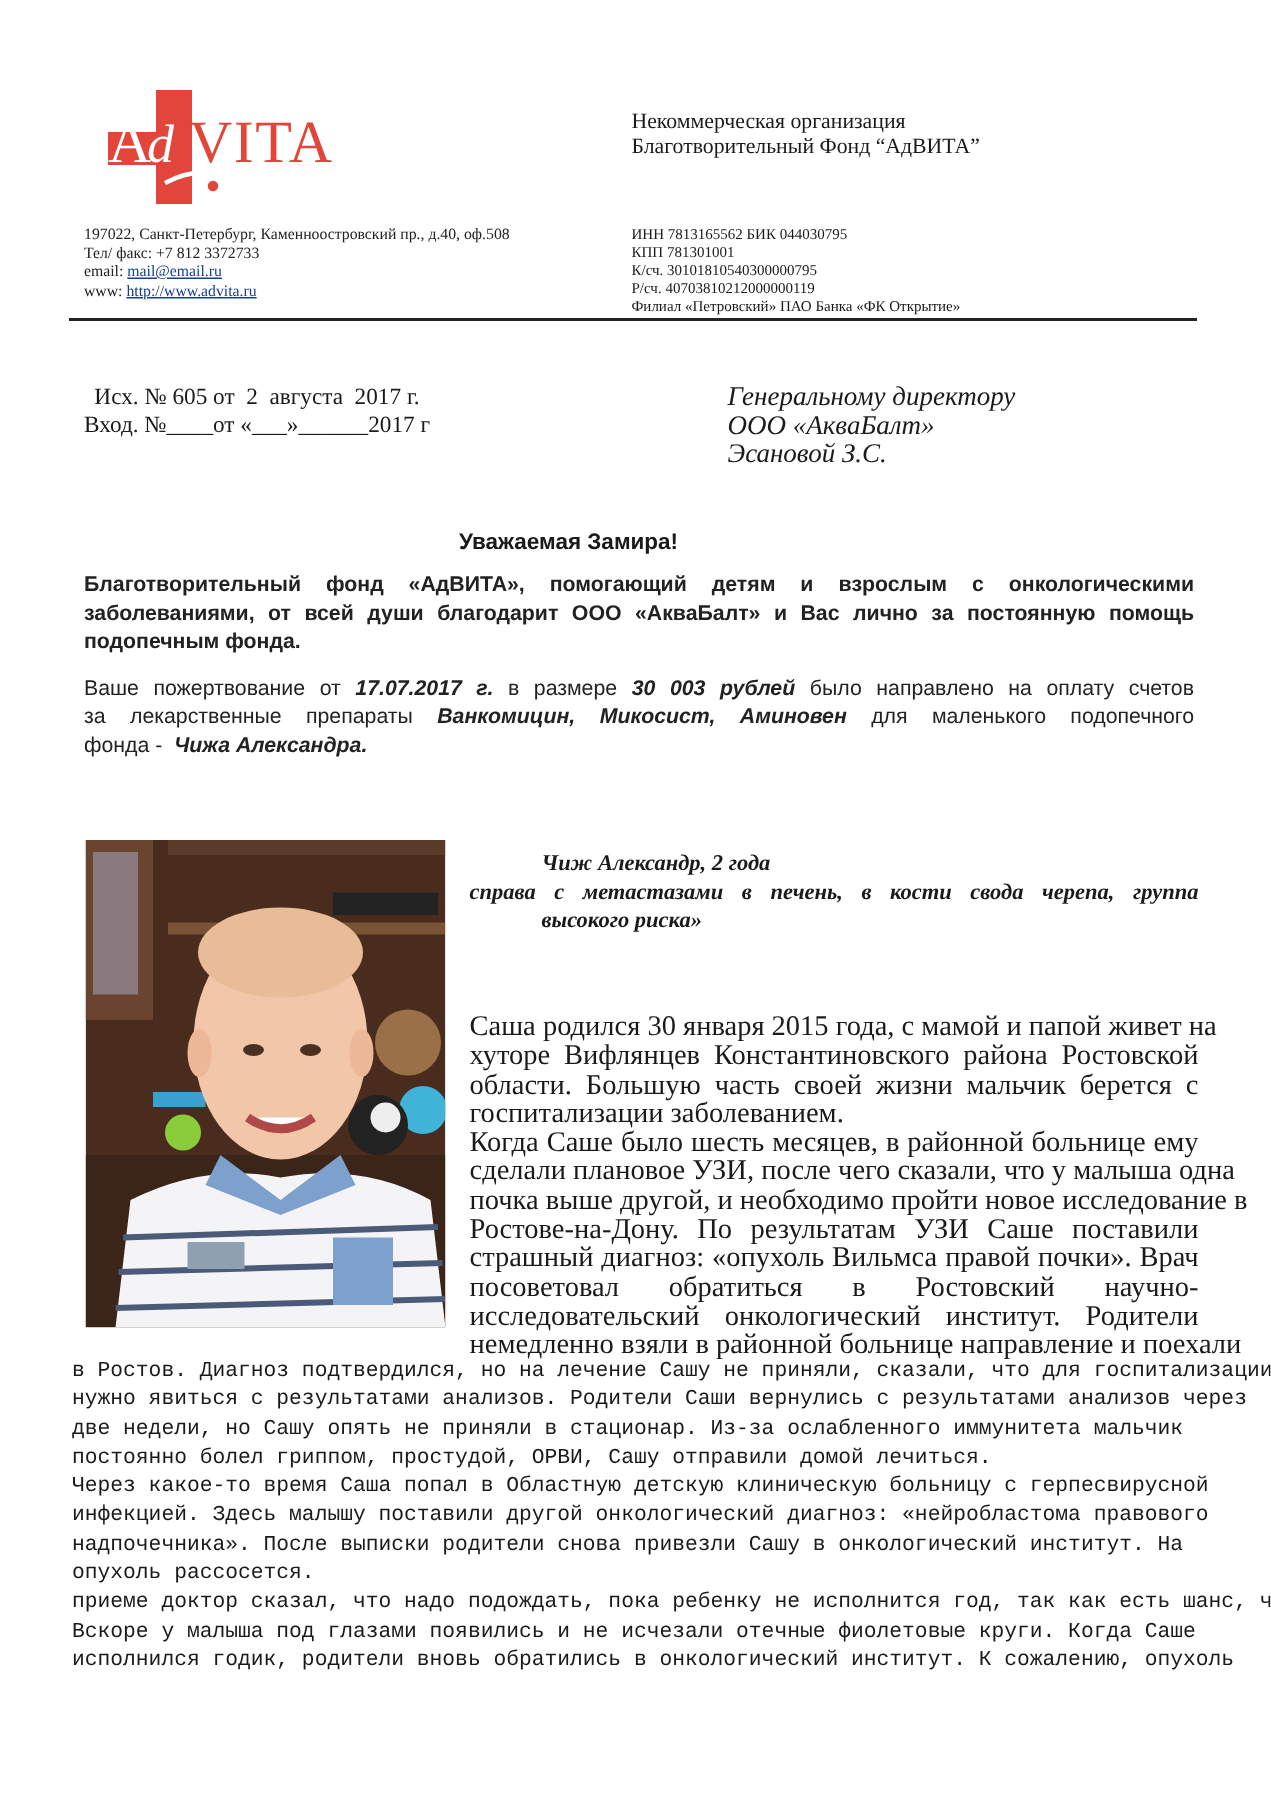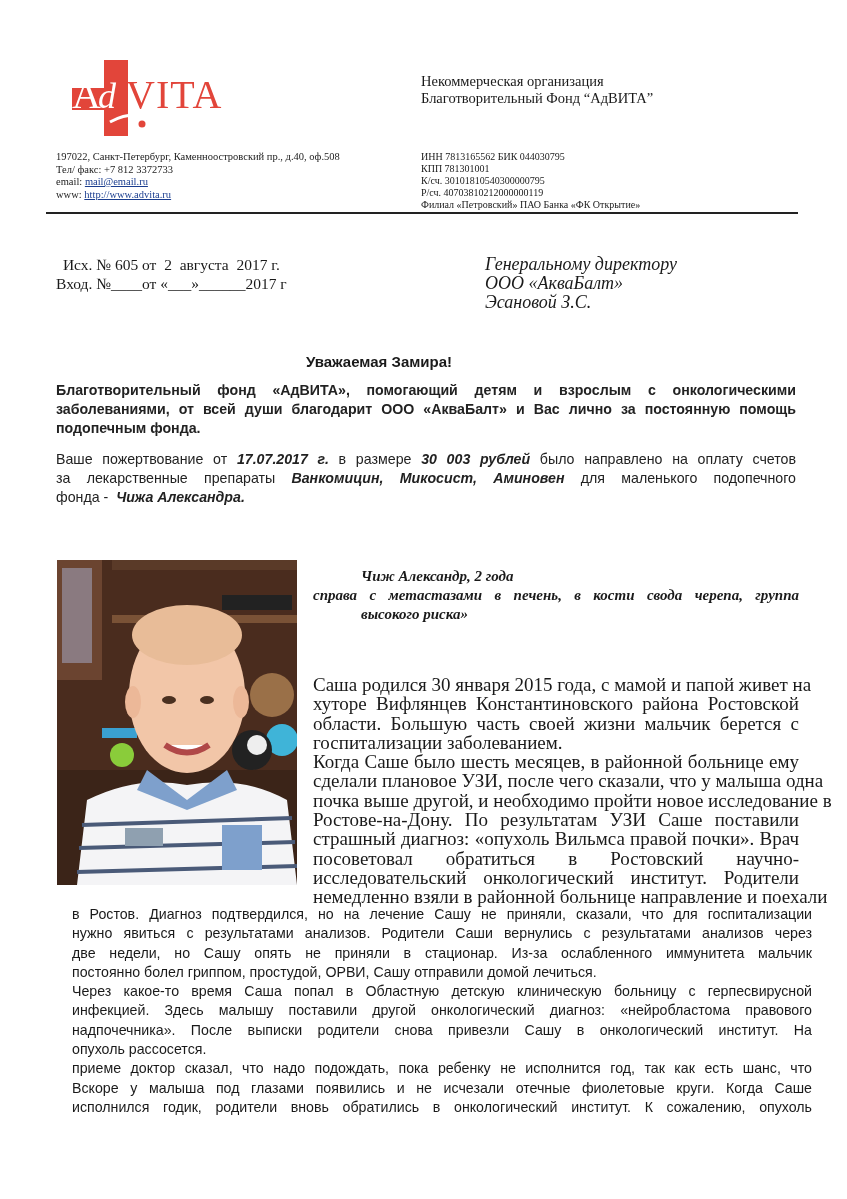--- a/index.html
+++ b/index.html
@@ -44,21 +44,21 @@
 
   .child-block { left: 313px; top: 567px; width: 486px;
     font-family: "Liberation Serif", serif; font-size: 15px; line-height: 19px; font-weight: bold; font-style: italic; }
   .child-block .line { display: block; text-align: justify; text-align-last: justify; }
   .child-block .line.last { text-align-last: left; margin-left: 48px; }
 
   .story { left: 313px; top: 663px; width: 486px; font-family: "Liberation Serif", serif; font-size: 19px; line-height: 19.3px; margin-top: 12px; }
   .story .line { display: block; text-align: justify; text-align-last: justify; white-space: nowrap; }
   .story .line.last { text-align-last: left; }
 
-  .story2 { left: 72px; top: 905px; width: 740px; font-family: Liberation Sans, sans-serif; font-size: 14.2px; line-height: 19.3px; }
+  .story2 { left: 48px; top: 905px; width: 740px; font-family: Liberation Mono, monospace; font-size: 14.2px; line-height: 19.3px; }
   .story2 .line { display: block; text-align: justify; text-align-last: justify; white-space: nowrap; }
   .story2 .line.last { text-align-last: left; }
 </style>
 </head>
 <body>
 
 <div class="abs logo">
   <div class="cross-v"></div>
   <div class="cross-h"></div>
   <svg width="175" height="82" style="position:absolute;left:0;top:0">

